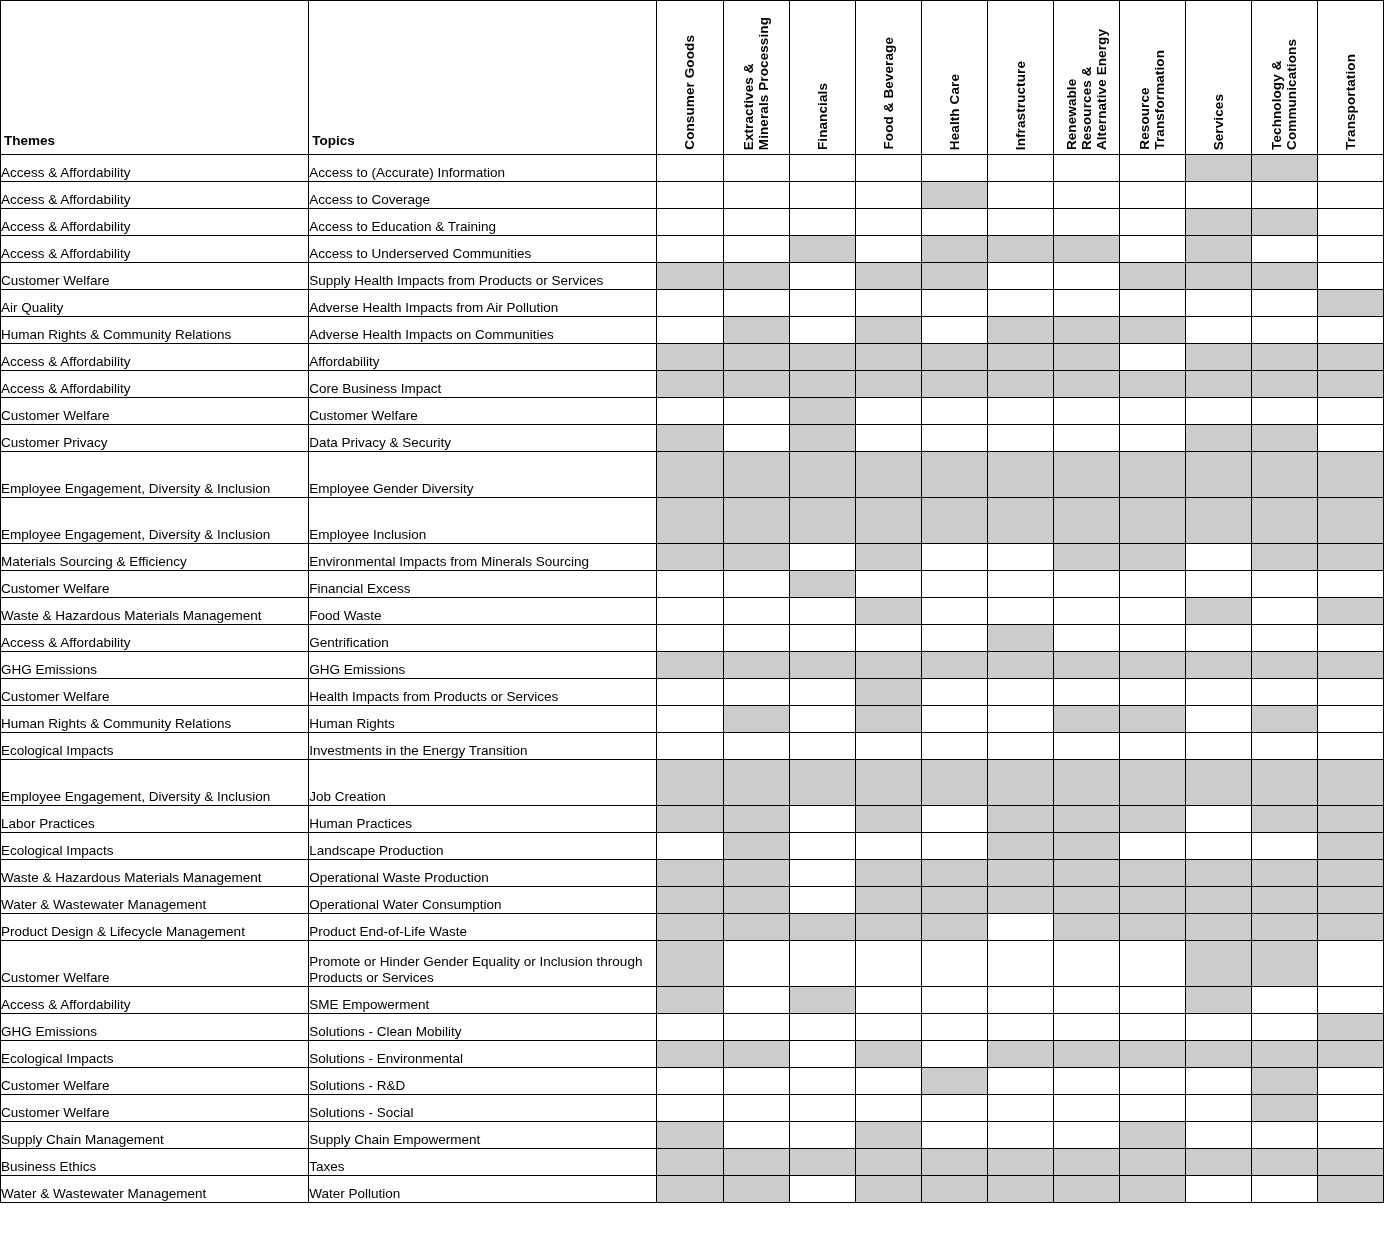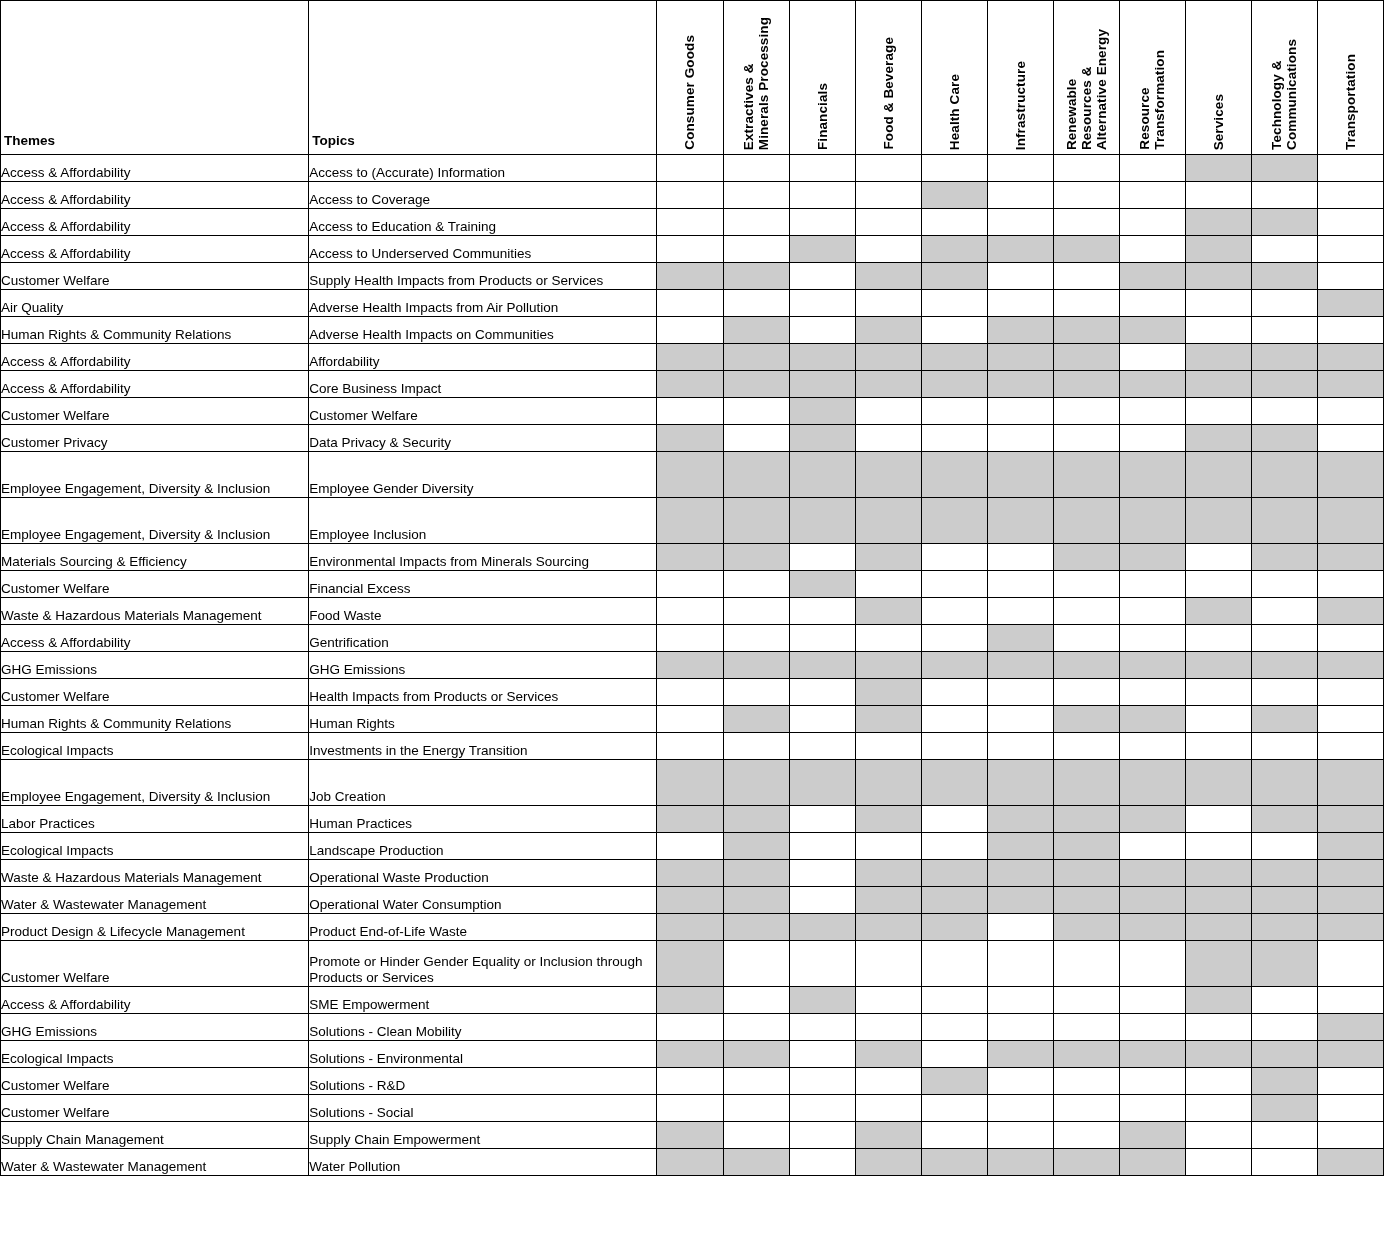--- a/index.html
+++ b/index.html
@@ -650,20 +650,35 @@
           <td class="mark on" style="background: rgb(204, 204, 204);"></td>
           <td class="mark"></td>
           <td class="mark"></td>
           <td class="mark"></td>
           <td class="mark on" style="background: rgb(204, 204, 204);"></td>
           <td class="mark"></td>
           <td class="mark"></td>
           <td class="mark"></td>
         </tr>
         <tr class="data-row">
+          <td class="theme-cell">Business Ethics</td>
+          <td class="topic-cell">Taxes</td>
+          <td class="mark on" style="background: rgb(204, 204, 204);"></td>
+          <td class="mark on" style="background: rgb(204, 204, 204);"></td>
+          <td class="mark on" style="background: rgb(204, 204, 204);"></td>
+          <td class="mark on" style="background: rgb(204, 204, 204);"></td>
+          <td class="mark on" style="background: rgb(204, 204, 204);"></td>
+          <td class="mark on" style="background: rgb(204, 204, 204);"></td>
+          <td class="mark on" style="background: rgb(204, 204, 204);"></td>
+          <td class="mark on" style="background: rgb(204, 204, 204);"></td>
+          <td class="mark on" style="background: rgb(204, 204, 204);"></td>
+          <td class="mark on" style="background: rgb(204, 204, 204);"></td>
+          <td class="mark on" style="background: rgb(204, 204, 204);"></td>
+        </tr>
+        <tr class="data-row">
           <td class="theme-cell">Water &amp; Wastewater Management</td>
           <td class="topic-cell">Water Pollution</td>
           <td class="mark on" style="background: rgb(204, 204, 204);"></td>
           <td class="mark on" style="background: rgb(204, 204, 204);"></td>
           <td class="mark"></td>
           <td class="mark on" style="background: rgb(204, 204, 204);"></td>
           <td class="mark on" style="background: rgb(204, 204, 204);"></td>
           <td class="mark on" style="background: rgb(204, 204, 204);"></td>
           <td class="mark on" style="background: rgb(204, 204, 204);"></td>
           <td class="mark on" style="background: rgb(204, 204, 204);"></td>

